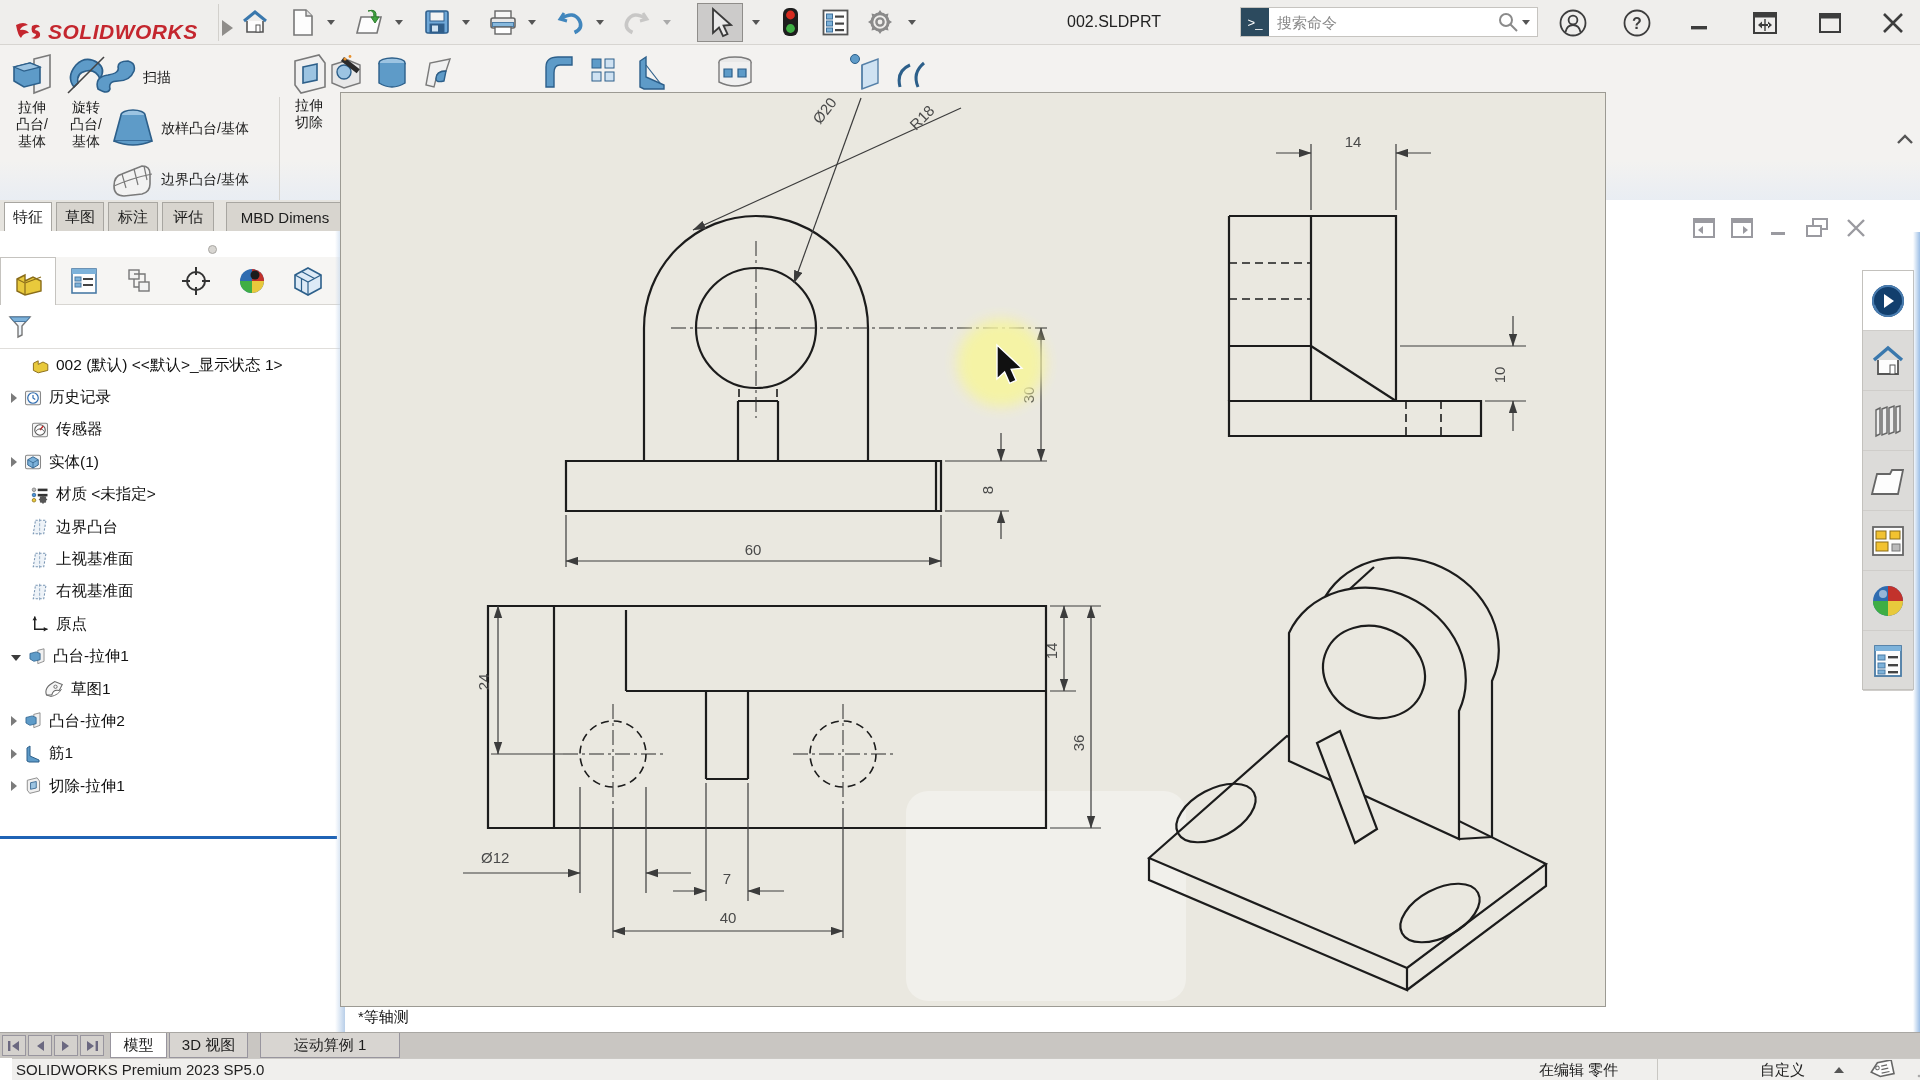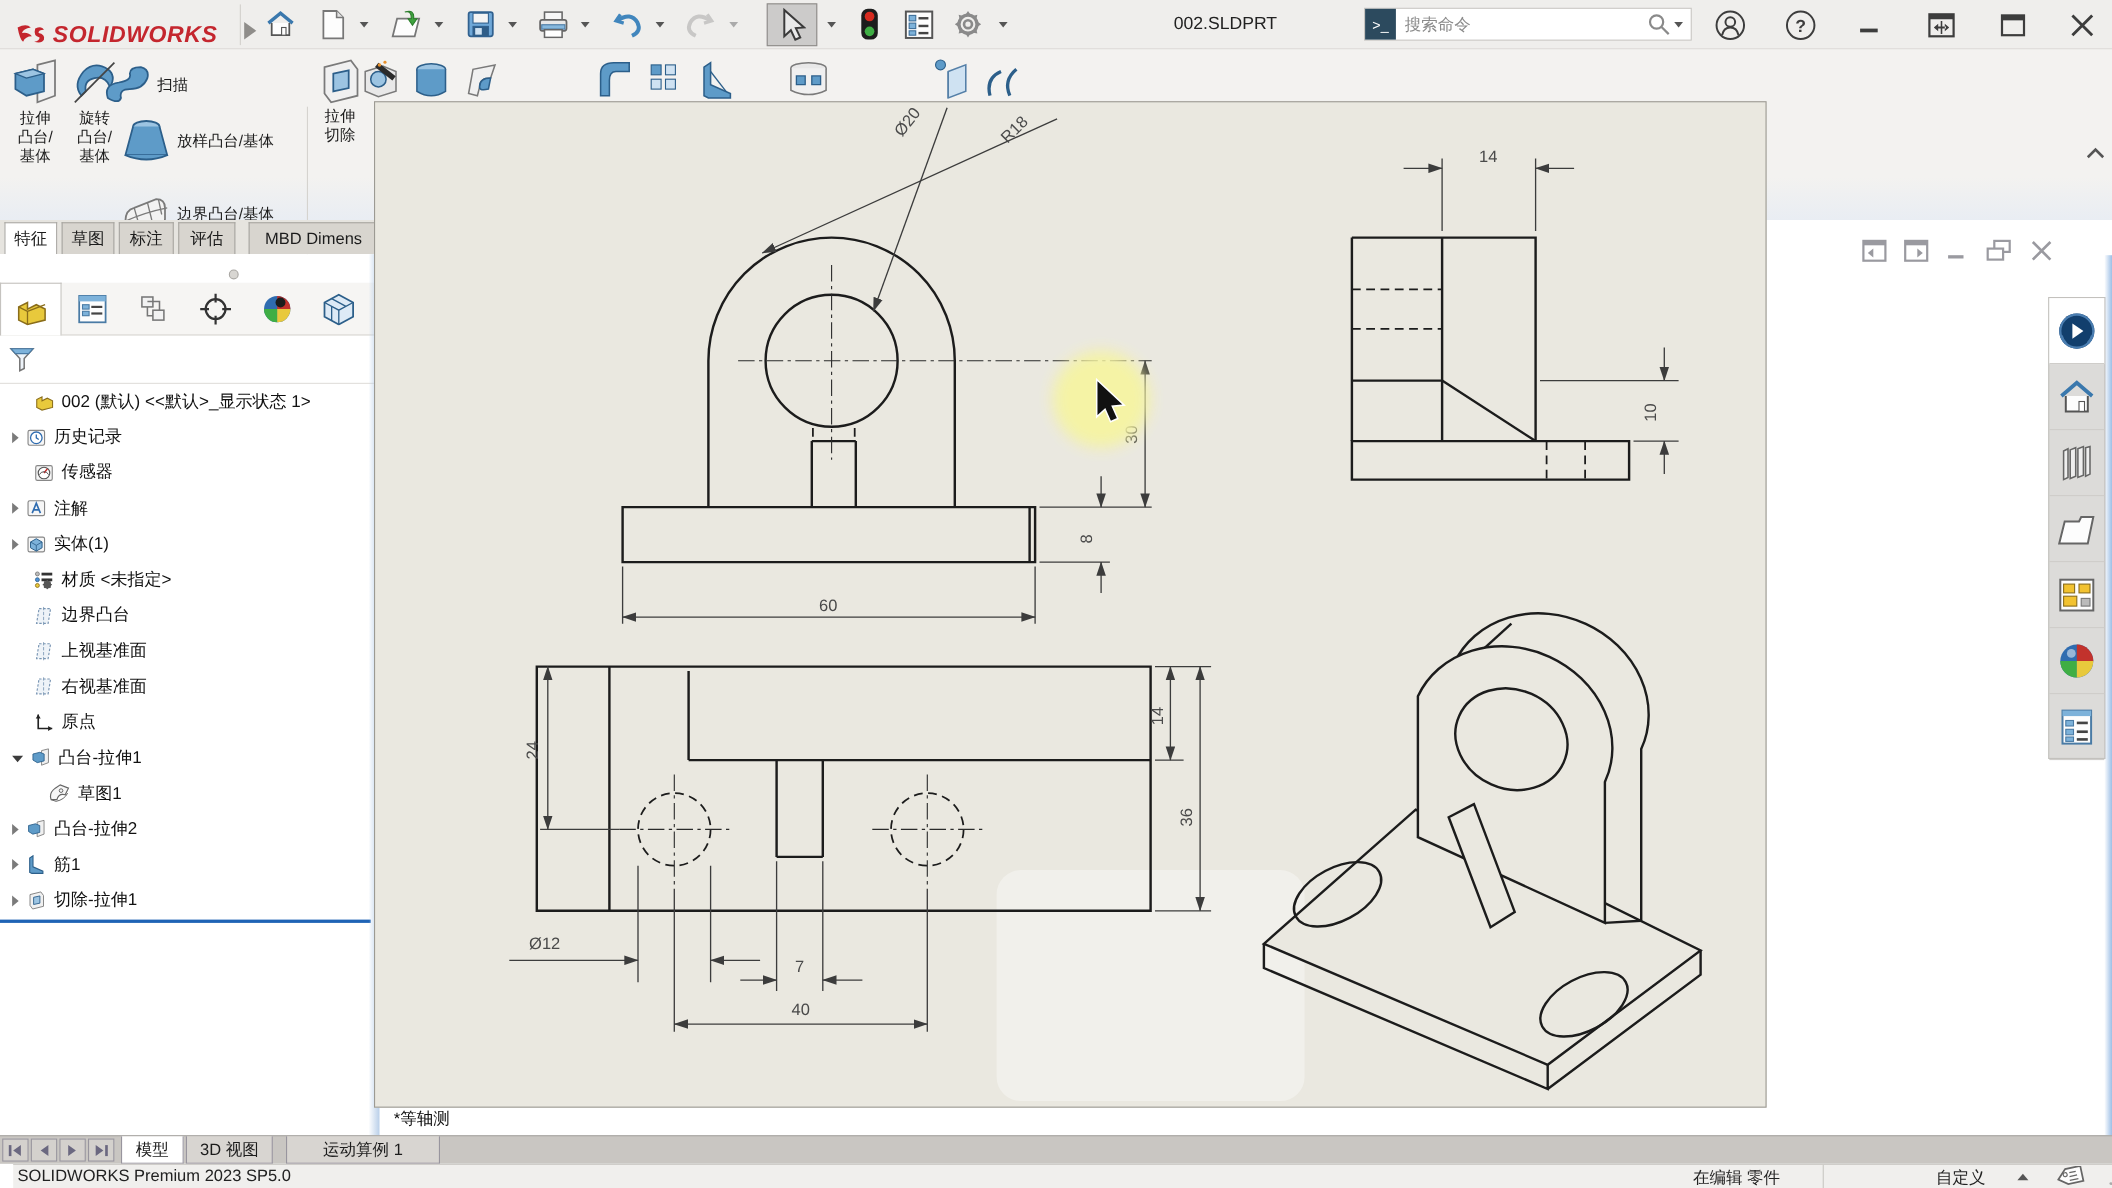--- a/index.html
+++ b/index.html
@@ -265,21 +265,21 @@
       <span class="rb-label">扫描</span>
     </div>
     <div class="rb-row" style="left:112px;top:62px">
       <svg width="42" height="42" viewBox="0 0 42 42">
           <ellipse cx="21" cy="8" rx="12" ry="5" fill="#9cc4e2" stroke="#2c5f8a" stroke-width="1.6"></ellipse>
           <path d="M9 8 L2 34 L40 34 L33 8" fill="#5e9bc8" stroke="#2c5f8a" stroke-width="1.6"></path>
           <path d="M2 34 q19 8 38 0" fill="#5e9bc8" stroke="#2c5f8a" stroke-width="1.6"></path>
         </svg>
       <span class="rb-label">放样凸台/基体</span>
     </div>
-    <div class="rb-row" style="left:110px;top:130px">
+    <div class="rb-row" style="left:110px;top:115px">
       <svg width="44" height="38" viewBox="0 0 44 38">
           <path d="M4 26 q0 -10 8 -12 l20 -8 q8 0 8 8 l0 10 q0 8 -8 10 l-18 2 q-10 0 -10 -10z" fill="#f2f2f2" stroke="#7a7a7a" stroke-width="1.6"></path>
           <path d="M4 26 q18 -8 38 -12 M12 14 l4 14 M24 9 l4 16 M34 6 l3 14" fill="none" stroke="#7a7a7a" stroke-width="1.2"></path>
         </svg>
       <span class="rb-label">边界凸台/基体</span>
     </div>
     <div class="rb-sep" style="left:279px"></div>
 
     <div class="rb-big" style="left:284px;top:8px;width:50px">
       <svg width="40" height="44" viewBox="0 0 40 44">
@@ -487,30 +487,20 @@
               <path d="M6.5 14 a6 6 0 0 1 11 0" fill="none" stroke="#555" stroke-width="1.2"></path>
             </svg>
           </span>
         <span>传感器</span>
       </div>
       <div class="trow">
         <span class="tw closed"></span>
         <span class="ticon">
             <svg width="18" height="18" viewBox="0 0 24 24">
               <rect x="2" y="3" width="20" height="18" rx="2" fill="#f6f6f6" stroke="#888" stroke-width="1.4"></rect>
-              <path d="M7 18 L12 6 L17 18 M9 14 H15" fill="none" stroke="#2f6cb0" stroke-width="2"></path>
-            </svg>
-          </span>
-        <span>注解</span>
-      </div>
-      <div class="trow">
-        <span class="tw closed"></span>
-        <span class="ticon">
-            <svg width="18" height="18" viewBox="0 0 24 24">
-              <rect x="2" y="3" width="20" height="18" rx="2" fill="#f6f6f6" stroke="#888" stroke-width="1.4"></rect>
               <path d="M12 5 L19 9 L19 16 L12 20 L5 16 L5 9 Z" fill="#7db2da" stroke="#2c5f8a" stroke-width="1.2"></path>
               <path d="M5 9 L12 13 L19 9 M12 13 V20" fill="none" stroke="#2c5f8a" stroke-width="1"></path>
             </svg>
           </span>
         <span>实体(1)</span>
       </div>
       <div class="trow">
         <span class="tw none"></span>
         <span class="ticon">
             <svg width="18" height="18" viewBox="0 0 24 24">

